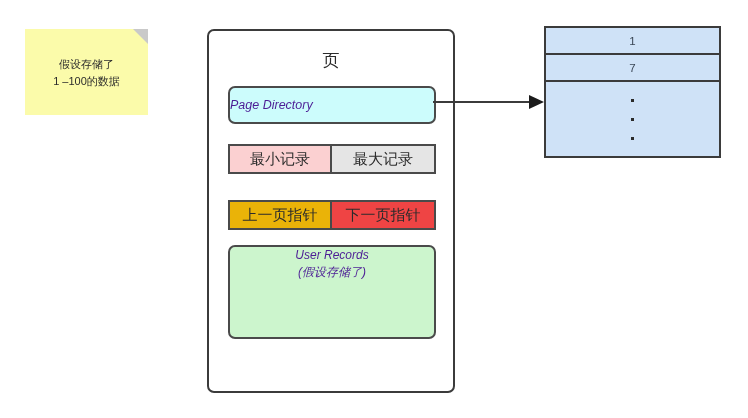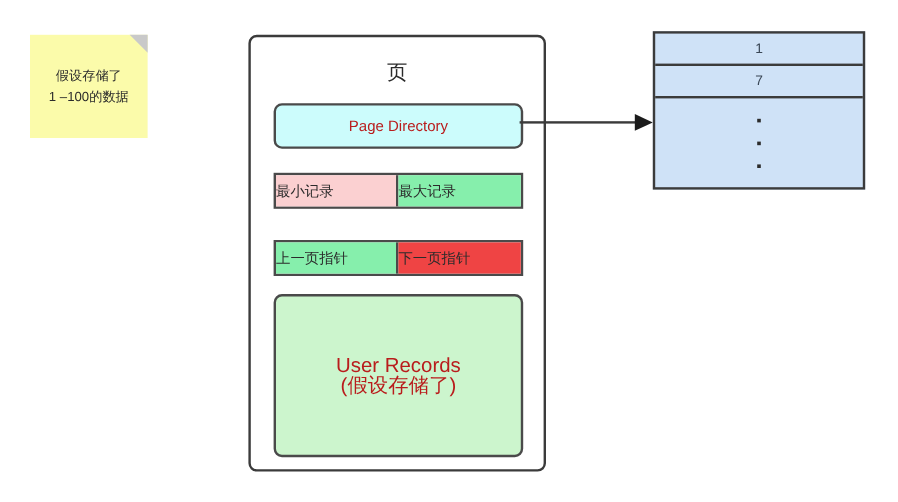--- a/index.html
+++ b/index.html
@@ -17,23 +17,24 @@
     height: 418px;
     background: #ffffff;
     overflow: hidden;
   }
 
   
   .sticky {
     position: absolute;
     left: 25px;
     top: 29px;
-    width: 98px;
+    width: 112px;
     height: 86px;
     background: #fbfbaa;
+    padding-left: 11px;
   }
   .sticky-fold {
     position: absolute;
     right: 0;
     top: 0;
     width: 0;
     height: 0;
     border-left: 15px solid transparent;
     border-top: 15px solid #c9c9c9;
   }
@@ -70,24 +71,24 @@
     font-size: 17px;
     color: #2b2b2b;
   }
 
   .inner-box {
     position: absolute;
     box-sizing: border-box;
     border: 2px solid #4a4a4a;
     display: flex;
     align-items: center;
-    justify-content: center;
     font-size: 11.5px;
-    color: #b91c1c;
+    color: #4c1d95;
     text-align: center;
+    font-style: italic;
   }
 
   .page-directory {
     left: 19px;
     top: 55px;
     width: 208px;
     height: 38px;
     border-radius: 7px;
     background: #ccfcfc;
     font-size: 12.5px;
@@ -102,42 +103,42 @@
     border: 2px solid #4a4a4a;
     display: flex;
   }
   .split-row.row-records { top: 113px; }
   .split-row.row-pointers { top: 169px; }
 
   .split-cell {
     flex: 1 1 50%;
     display: flex;
     align-items: center;
-    justify-content: flex-start;
-    font-size: 12px;
+    justify-content: center;
+    font-size: 15px;
     color: #2b2b2b;
     box-sizing: border-box;
   }
   .split-cell.left { border-right: 2px solid #4a4a4a; }
 
   .c-min    { background: #fbd0d1; }
-  .c-max    { background: #86efac; }
-  .c-prev   { background: #86efac; }
+  .c-max    { background: #e5e5e5; }
+  .c-prev   { background: #eab308; }
   .c-next   { background: #ef4444; }
 
   .user-records {
     left: 19px;
     top: 214px;
     width: 208px;
-    height: 136px;
+    height: 94px;
     border-radius: 7px;
     background: #ccf5cd;
     flex-direction: column;
     line-height: 17px;
-    font-size: 17px;
+    font-size: 12px;
   }
 
   
   .arrow-line {
     position: absolute;
     left: 433px;
     top: 101px;
     width: 104px;
     height: 2px;
     background: #3b3b3b;

